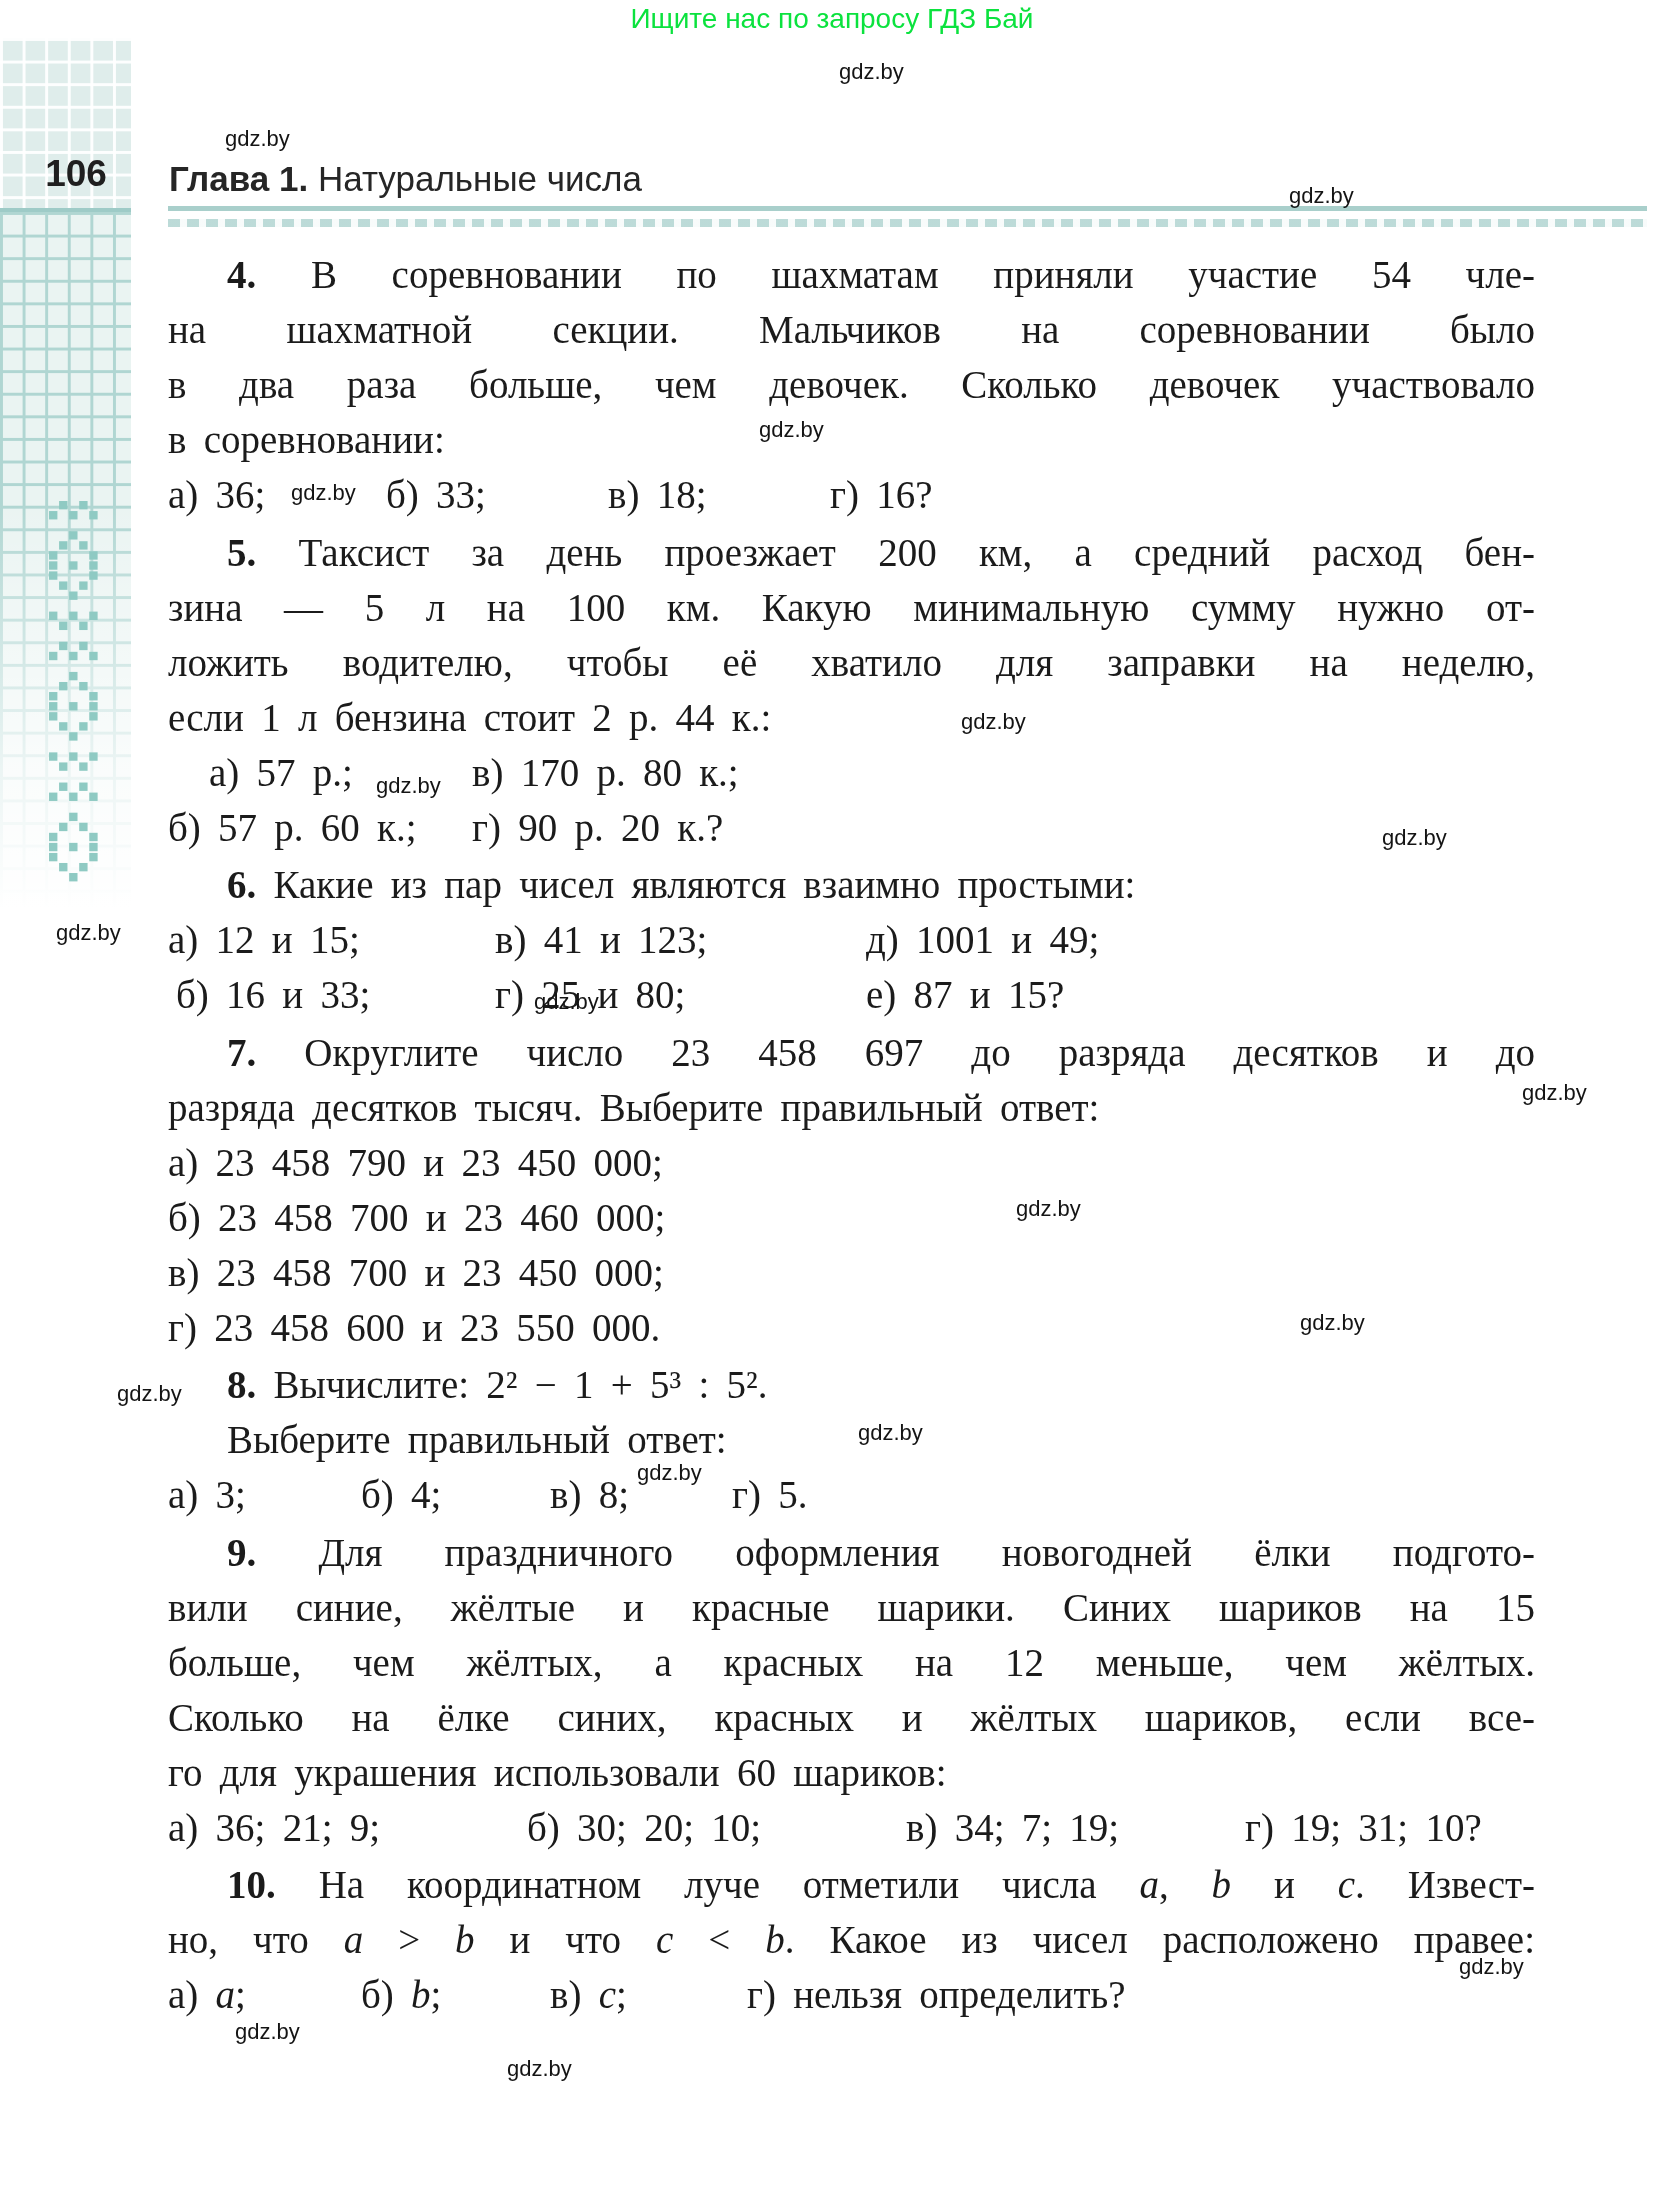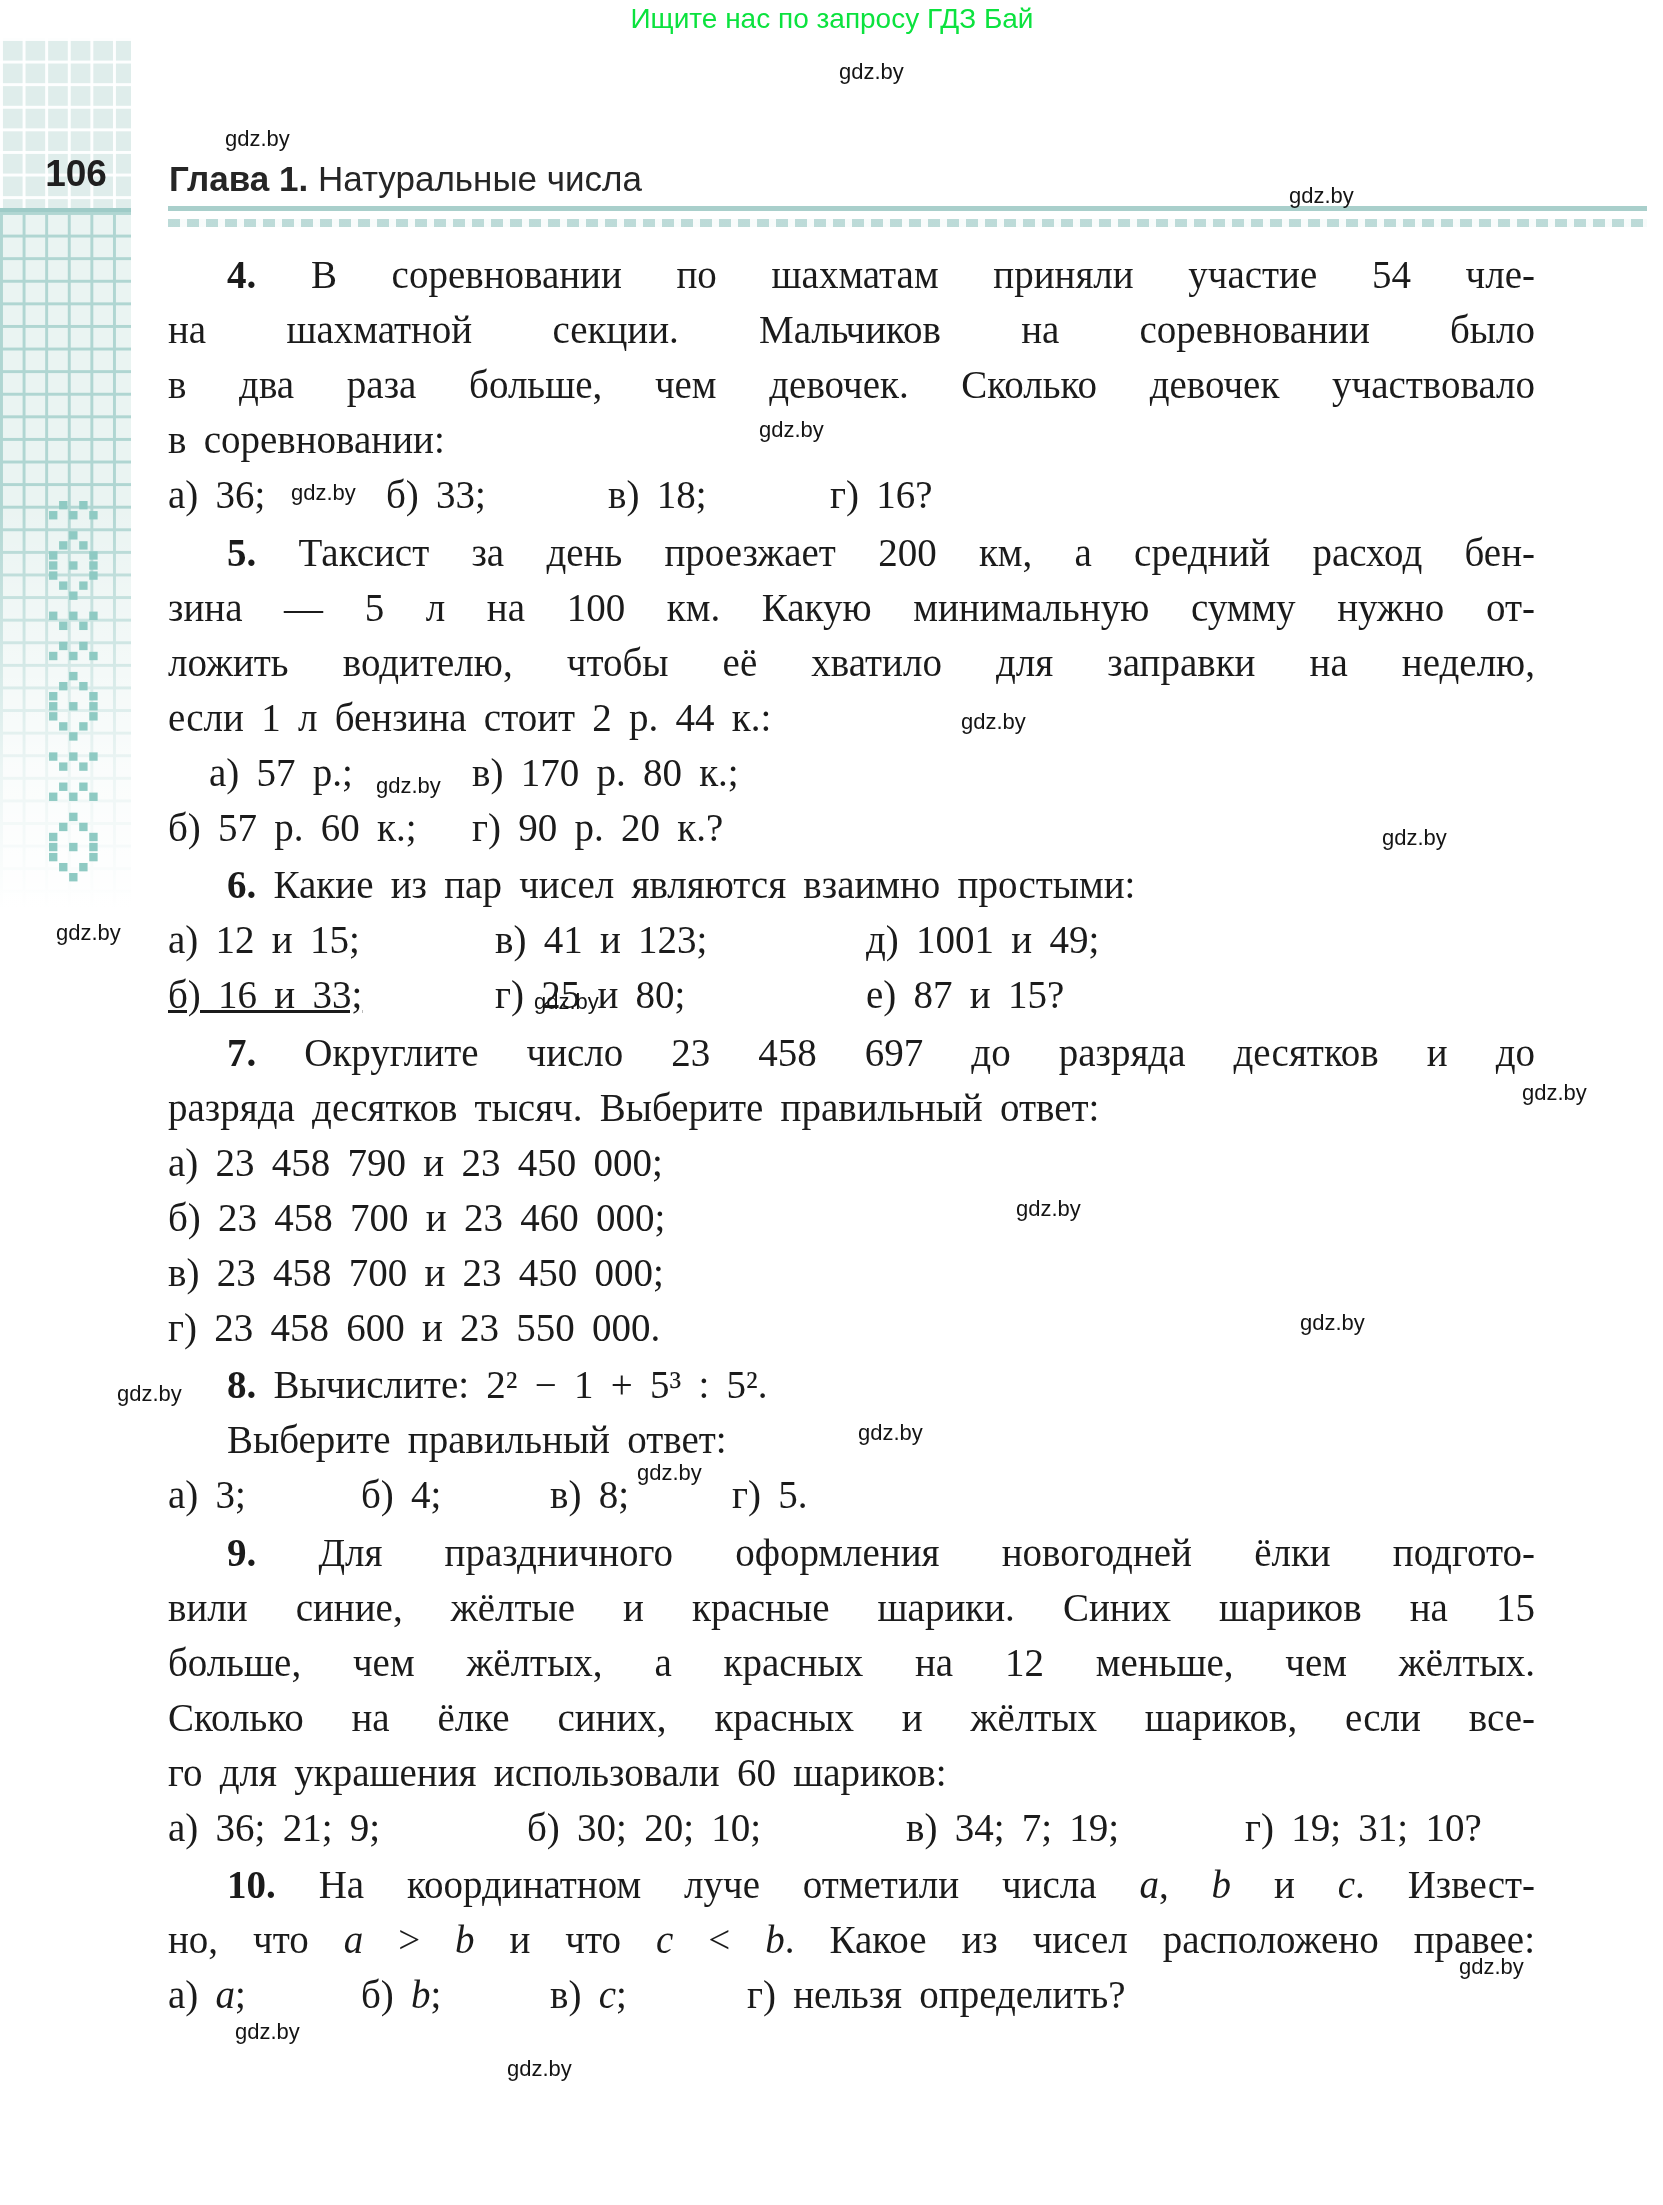--- a/index.html
+++ b/index.html
@@ -160,21 +160,21 @@
         </div>
       </div>
       <div class="problem">
         <div class="line first"><span class="b">6.</span><span> Какие из пар чисел являются взаимно простыми:</span></div>
         <div class="line optrow">
           <span class="opt" style="left: 0px;"><span>а) 12 и 15;</span></span>
           <span class="opt" style="left: 327px;"><span>в) 41 и 123;</span></span>
           <span class="opt" style="left: 698px;"><span>д) 1001 и 49;</span></span>
         </div>
         <div class="line optrow">
-          <span class="opt" style="left: 0px; text-decoration: underline;"><span>б) 16 и 33;</span></span>
+          <span class="opt" style="left: 8px;"><span>б) 16 и 33;</span></span>
           <span class="opt" style="left: 327px;"><span>г) 25 и 80;</span></span>
           <span class="opt" style="left: 698px;"><span>е) 87 и 15?</span></span>
         </div>
       </div>
       <div class="problem">
         <div class="line first j"><span class="b">7.</span><span> Округлите число 23&nbsp;458&nbsp;697 до разряда десятков и до</span></div>
         <div class="line"><span>разряда десятков тысяч. Выберите правильный ответ:</span></div>
         <div class="line"><span>а) 23&nbsp;458&nbsp;790 и 23&nbsp;450&nbsp;000;</span></div>
         <div class="line"><span>б) 23&nbsp;458&nbsp;700 и 23&nbsp;460&nbsp;000;</span></div>
         <div class="line"><span>в) 23&nbsp;458&nbsp;700 и 23&nbsp;450&nbsp;000;</span></div>

